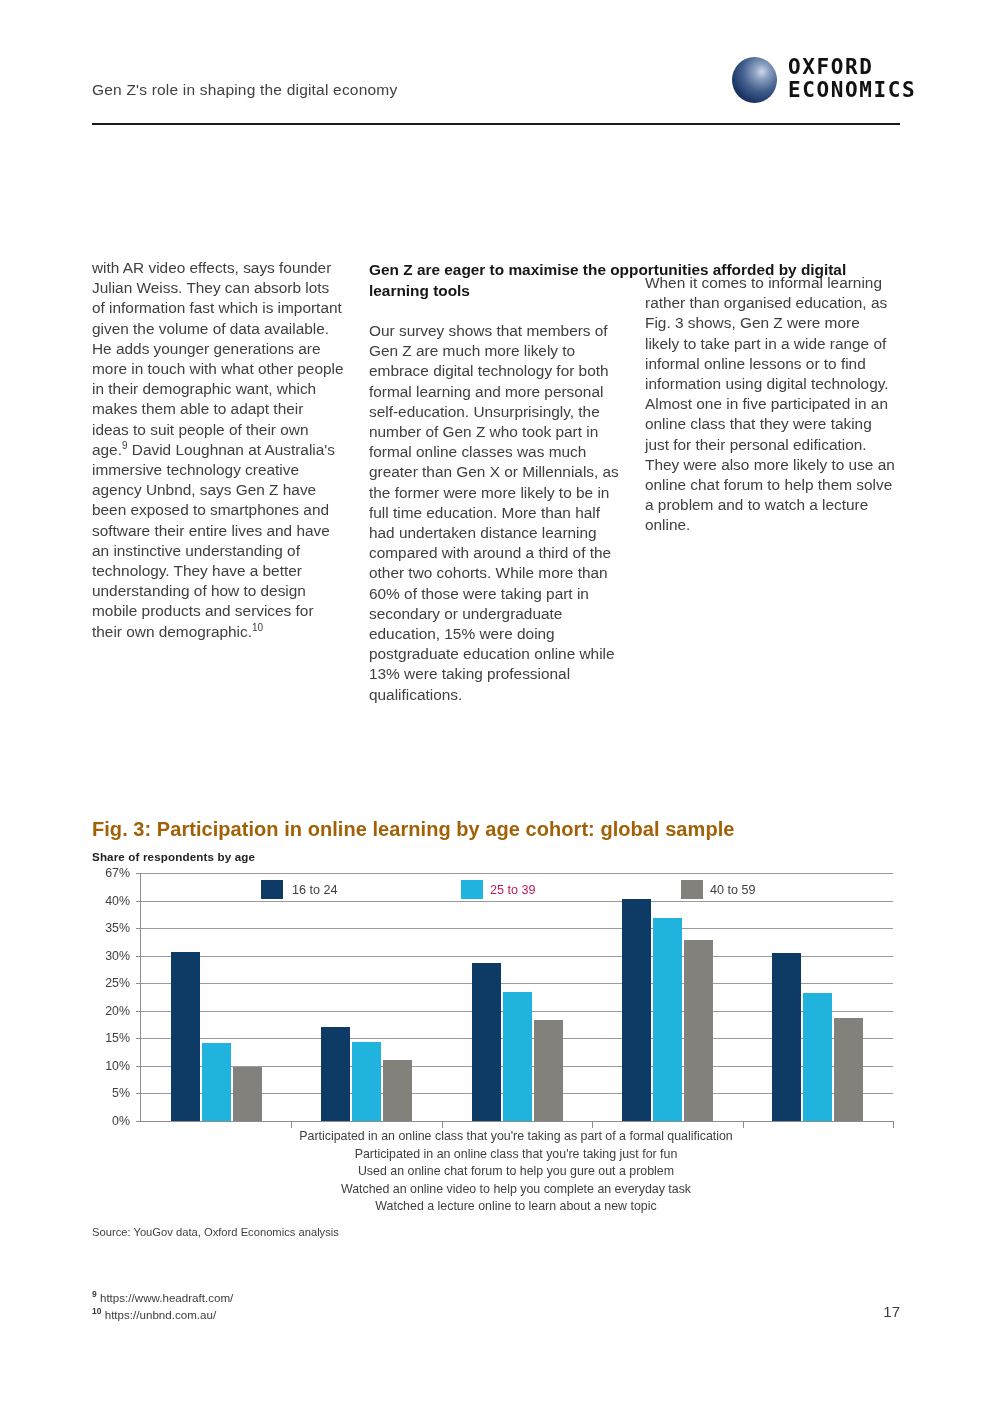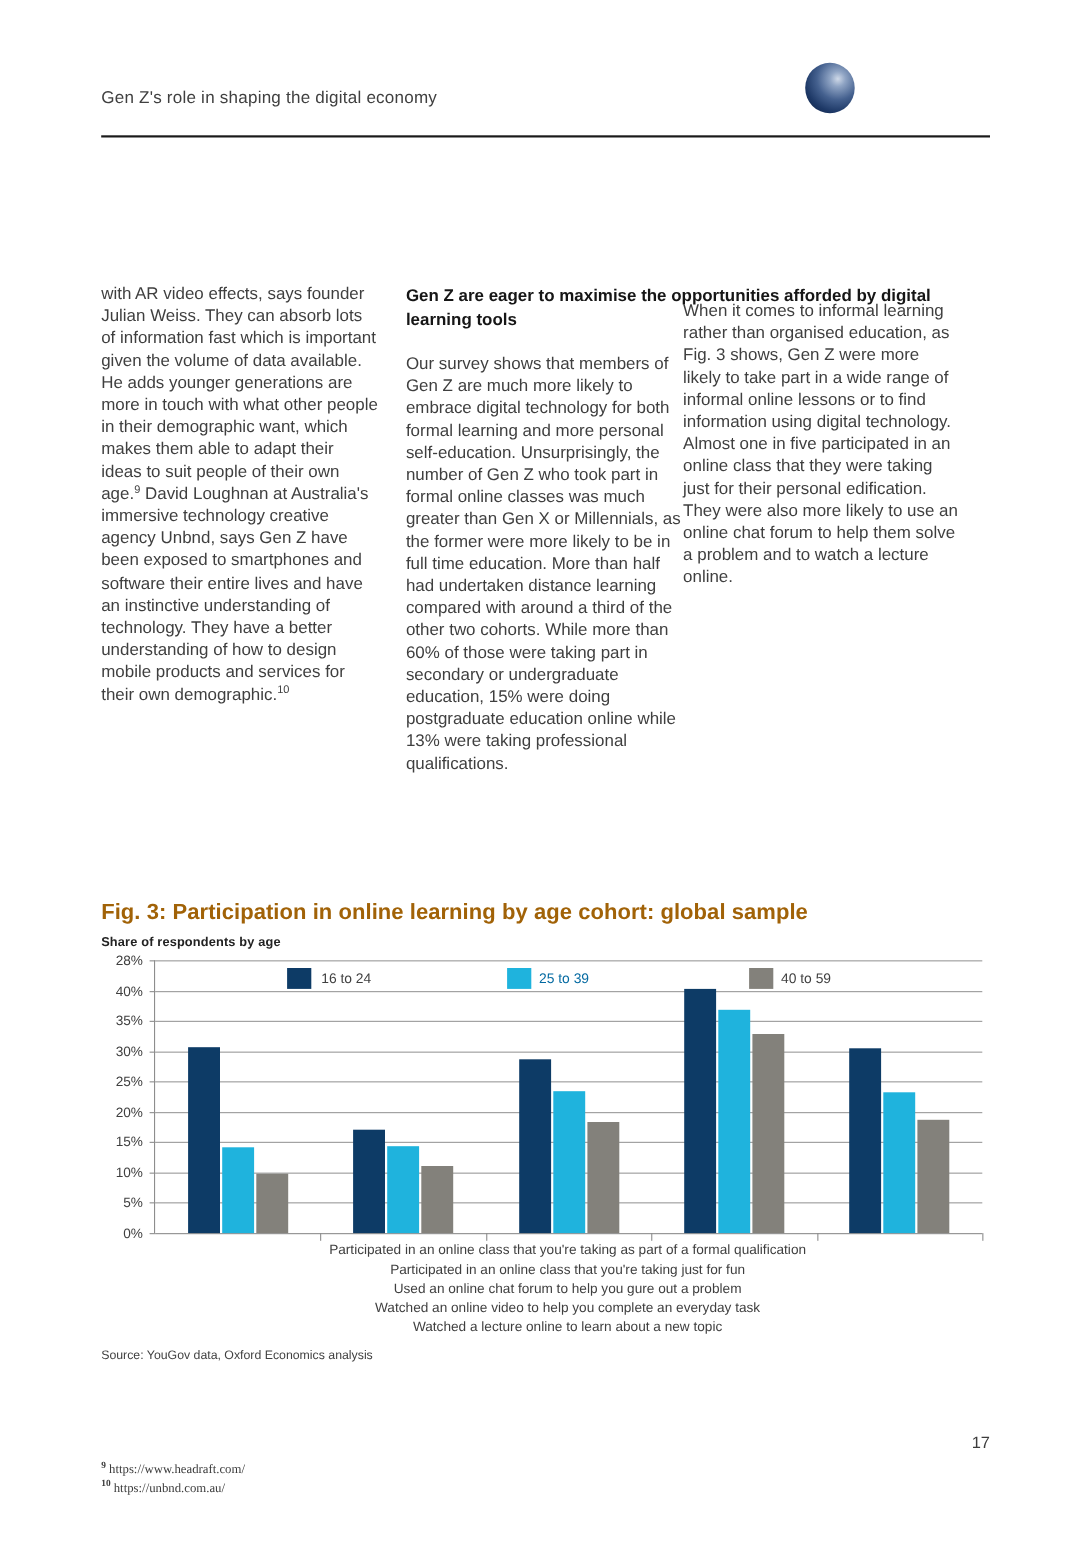--- a/index.html
+++ b/index.html
@@ -85,21 +85,21 @@
   .col {
     position: absolute;
     top: 0;
     width: 252px;
     font-size: 15.4px;
     line-height: 20.2px;
     color: #3f3f3f;
   }
   #col-1 { left: 0; }
   #col-2 { left: 277px; }
-  #col-3 { left: 529px; margin-top: 15px; }
+  #col-3 { left: 553px; margin-top: 15px; }
 
   #section-heading {
     position: absolute;
     left: 277px;
     top: 2px;
     width: 520px;
     font-size: 15.4px;
     line-height: 20.5px;
     font-weight: bold;
     color: #161616;
@@ -237,25 +237,24 @@
     left: 92px;
     top: 1226px;
     font-size: 11.2px;
     color: #3f3f3f;
   }
 
   
   #footnotes {
     position: absolute;
     left: 92px;
-    top: 1328px;
+    top: 1290px;
     font-size: 11.6px;
     line-height: 16.5px;
     color: #3c3c3c;
-    font-family: Liberation Serif, serif;
   }
   #footnotes sup {
     font-size: 8.5px;
     font-weight: bold;
   }
   #page-number {
     position: absolute;
     right: 92px;
     top: 1303px;
     font-size: 15px;
@@ -264,20 +263,24 @@
   }
 </style>
 </head>
 <body>
 
 <div id="page-header">
   <div id="header-title">Gen Z's role in shaping the digital economy</div>
 
   <div id="logo">
     <div id="logo-sphere"></div>
+    <div id="logo-wordmark">
+      <div>OXFORD</div>
+      <div>ECONOMICS</div>
+    </div>
   </div>
 
   <div id="header-rule"></div>
 </div>
 
 <div id="content">
 
   <div id="section-heading">Gen Z are eager to maximise the opportunities afforded by digital learning tools</div>
 
   <div class="col" id="col-1">
@@ -298,21 +301,21 @@
     <div id="y-axis-labels">
         <div class="y-tick" style="top: 248px;">0%</div>
         <div class="y-tick" style="top: 220.444px;">5%</div>
         <div class="y-tick" style="top: 192.889px;">10%</div>
         <div class="y-tick" style="top: 165.333px;">15%</div>
         <div class="y-tick" style="top: 137.778px;">20%</div>
         <div class="y-tick" style="top: 110.222px;">25%</div>
         <div class="y-tick" style="top: 82.6667px;">30%</div>
         <div class="y-tick" style="top: 55.1111px;">35%</div>
         <div class="y-tick" style="top: 27.5556px;">40%</div>
-        <div class="y-tick" style="top: 0px;">28%</div>
+        <div class="y-tick" style="top: 0px;">67%</div>
       </div>
     <div id="plot">
         <div class="tickmark" style="top: 0px;"></div>
         <div class="gridline" style="top: 0px;"></div>
         <div class="tickmark" style="top: 27.5556px;"></div>
         <div class="gridline" style="top: 27.5556px;"></div>
         <div class="tickmark" style="top: 55.1111px;"></div>
         <div class="gridline" style="top: 55.1111px;"></div>
         <div class="tickmark" style="top: 82.6667px;"></div>
         <div class="gridline" style="top: 82.6667px;"></div>
@@ -367,21 +370,21 @@
         </div>
     <div class="cat-sep" style="left: 150.4px;"></div>
         <div class="cat-sep" style="left: 300.8px;"></div>
         <div class="cat-sep" style="left: 451.2px;"></div>
         <div class="cat-sep" style="left: 601.6px;"></div>
         <div class="cat-sep" style="left: 752px;"></div>
         <div style="position: absolute; left: 120px; top: 7px; display: flex; align-items: center; gap: 9px; font-size: 12.6px; color: rgb(63, 63, 63); white-space: nowrap;">
           <span style="display: inline-block; width: 22px; height: 19px; background: rgb(13, 59, 102);"></span>
           <span>16 to 24</span>
         </div>
-        <div style="position: absolute; left: 320px; top: 7px; display: flex; align-items: center; gap: 7px; font-size: 12.6px; color: #0369a1; white-space: nowrap;">
+        <div style="position: absolute; left: 320px; top: 7px; display: flex; align-items: center; gap: 7px; font-size: 12.6px; color: #be185d; white-space: nowrap;">
           <span style="display: inline-block; width: 22px; height: 19px; background: rgb(31, 179, 221);"></span>
           <span>25 to 39</span>
         </div>
         <div style="position: absolute; left: 540px; top: 7px; display: flex; align-items: center; gap: 7px; font-size: 12.6px; color: rgb(63, 63, 63); white-space: nowrap;">
           <span style="display: inline-block; width: 22px; height: 19px; background: rgb(131, 129, 123);"></span>
           <span>40 to 59</span>
         </div>
       </div>
     <div id="x-labels">
         <div class="x-label">Participated in an online class that you're taking as part of a formal qualification</div>

